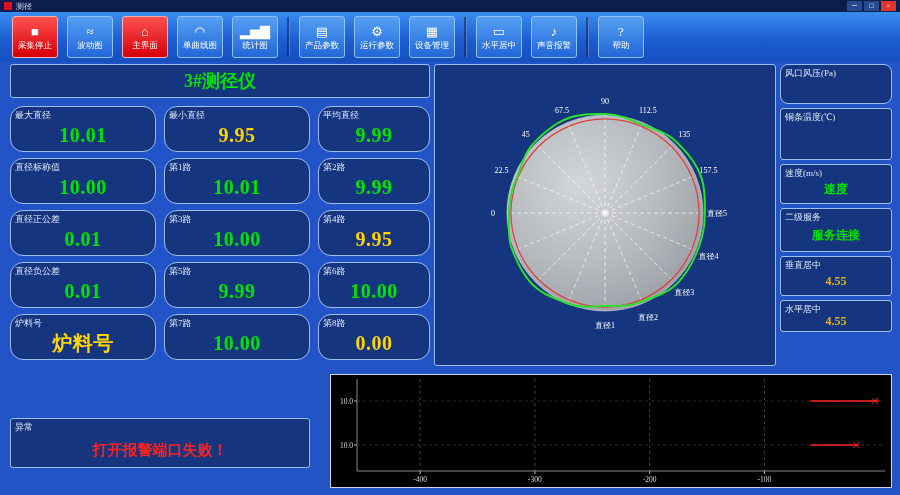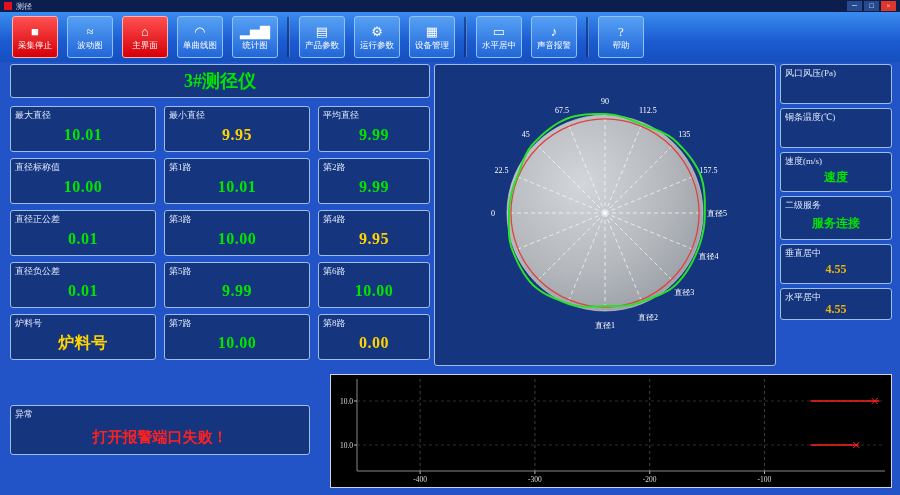--- a/index.html
+++ b/index.html
@@ -32,27 +32,27 @@
   
   .box{background:#15357f;border:1px solid #9bc0f0;border-radius:3px;box-sizing:border-box;}
 
   .device-title{position:absolute;left:10px;top:64px;width:420px;height:34px;
                 display:flex;align-items:center;justify-content:center;
                 font-size:18px;font-weight:bold;color:#00e400;}
 
   .metrics-grid{position:absolute;left:10px;top:106px;width:420px;display:grid;
                 grid-template-columns:146px 146px 112px;column-gap:8px;row-gap:6px;
                 grid-auto-rows:46px;}
-  .metric{position:relative;}
+  .metric{position:relative;border-radius:13px;}
   .m-label{position:absolute;left:4px;top:2px;font-size:9px;color:#dfe9fb;white-space:nowrap;}
   .m-value{position:absolute;left:0;right:0;top:12px;bottom:0;display:flex;align-items:center;
-           justify-content:center;font-size:16px;font-weight:bold;letter-spacing:.5px;}
+           justify-content:center;font-size:20px;font-weight:bold;letter-spacing:.5px;}
   .c-green{color:#00e400}.c-yellow{color:#ffd400}.c-red{color:#ff2a2a}.c-white{color:#eab308}
 
-  .alarm-box{position:absolute;left:10px;top:405px;width:300px;height:50px;}
+  .alarm-box{position:absolute;left:10px;top:418px;width:300px;height:50px;}
   .alarm-msg{position:absolute;left:0;right:0;top:14px;bottom:0;display:flex;align-items:center;
              justify-content:center;color:#ff2020;font-size:15px;font-weight:bold;}
 
   .polar-panel{position:absolute;left:434px;top:64px;width:342px;height:302px;}
   .polar-panel svg{display:block;width:340px;height:300px;}
 
   .right-panel{position:absolute;left:780px;top:64px;width:112px;}
   .rp-box{position:relative;margin-bottom:4px;}
   .rp-value{position:absolute;left:0;right:0;top:12px;bottom:1px;display:flex;align-items:center;
             justify-content:center;font-size:12px;font-weight:bold;}
@@ -237,25 +237,25 @@
         <text x="273.5" y="108.1" fill="#ffffff" font-size="8" text-anchor="middle">157.5</text>
         <text x="282.0" y="151.0" fill="#ffffff" font-size="8" text-anchor="middle">直径5</text>
         <text x="273.5" y="193.9" fill="#ffffff" font-size="8" text-anchor="middle">直径4</text>
         <text x="249.2" y="230.2" fill="#ffffff" font-size="8" text-anchor="middle">直径3</text>
         <text x="212.9" y="254.5" fill="#ffffff" font-size="8" text-anchor="middle">直径2</text>
         <text x="170.0" y="263.0" fill="#ffffff" font-size="8" text-anchor="middle">直径1</text>
       </svg>
   </div>
 
   <div class="right-panel" id="right-panel">
-      <div class="rp-box box" style="height: 40px;">
+      <div class="rp-box box" style="height: 40px; border-radius: 8px;">
         <span class="m-label">风口风压(Pa)</span>
         <div class="rp-value c-white"></div>
       </div>
-      <div class="rp-box box" style="height: 40px;">
+      <div class="rp-box box" style="height: 52px;">
         <span class="m-label">铜条温度(℃)</span>
         <div class="rp-value c-white"></div>
       </div>
       <div class="rp-box box" style="height: 40px;">
         <span class="m-label">速度(m/s)</span>
         <div class="rp-value c-green">速度</div>
       </div>
       <div class="rp-box box" style="height: 44px;">
         <span class="m-label">二级服务</span>
         <div class="rp-value c-green">服务连接</div>

